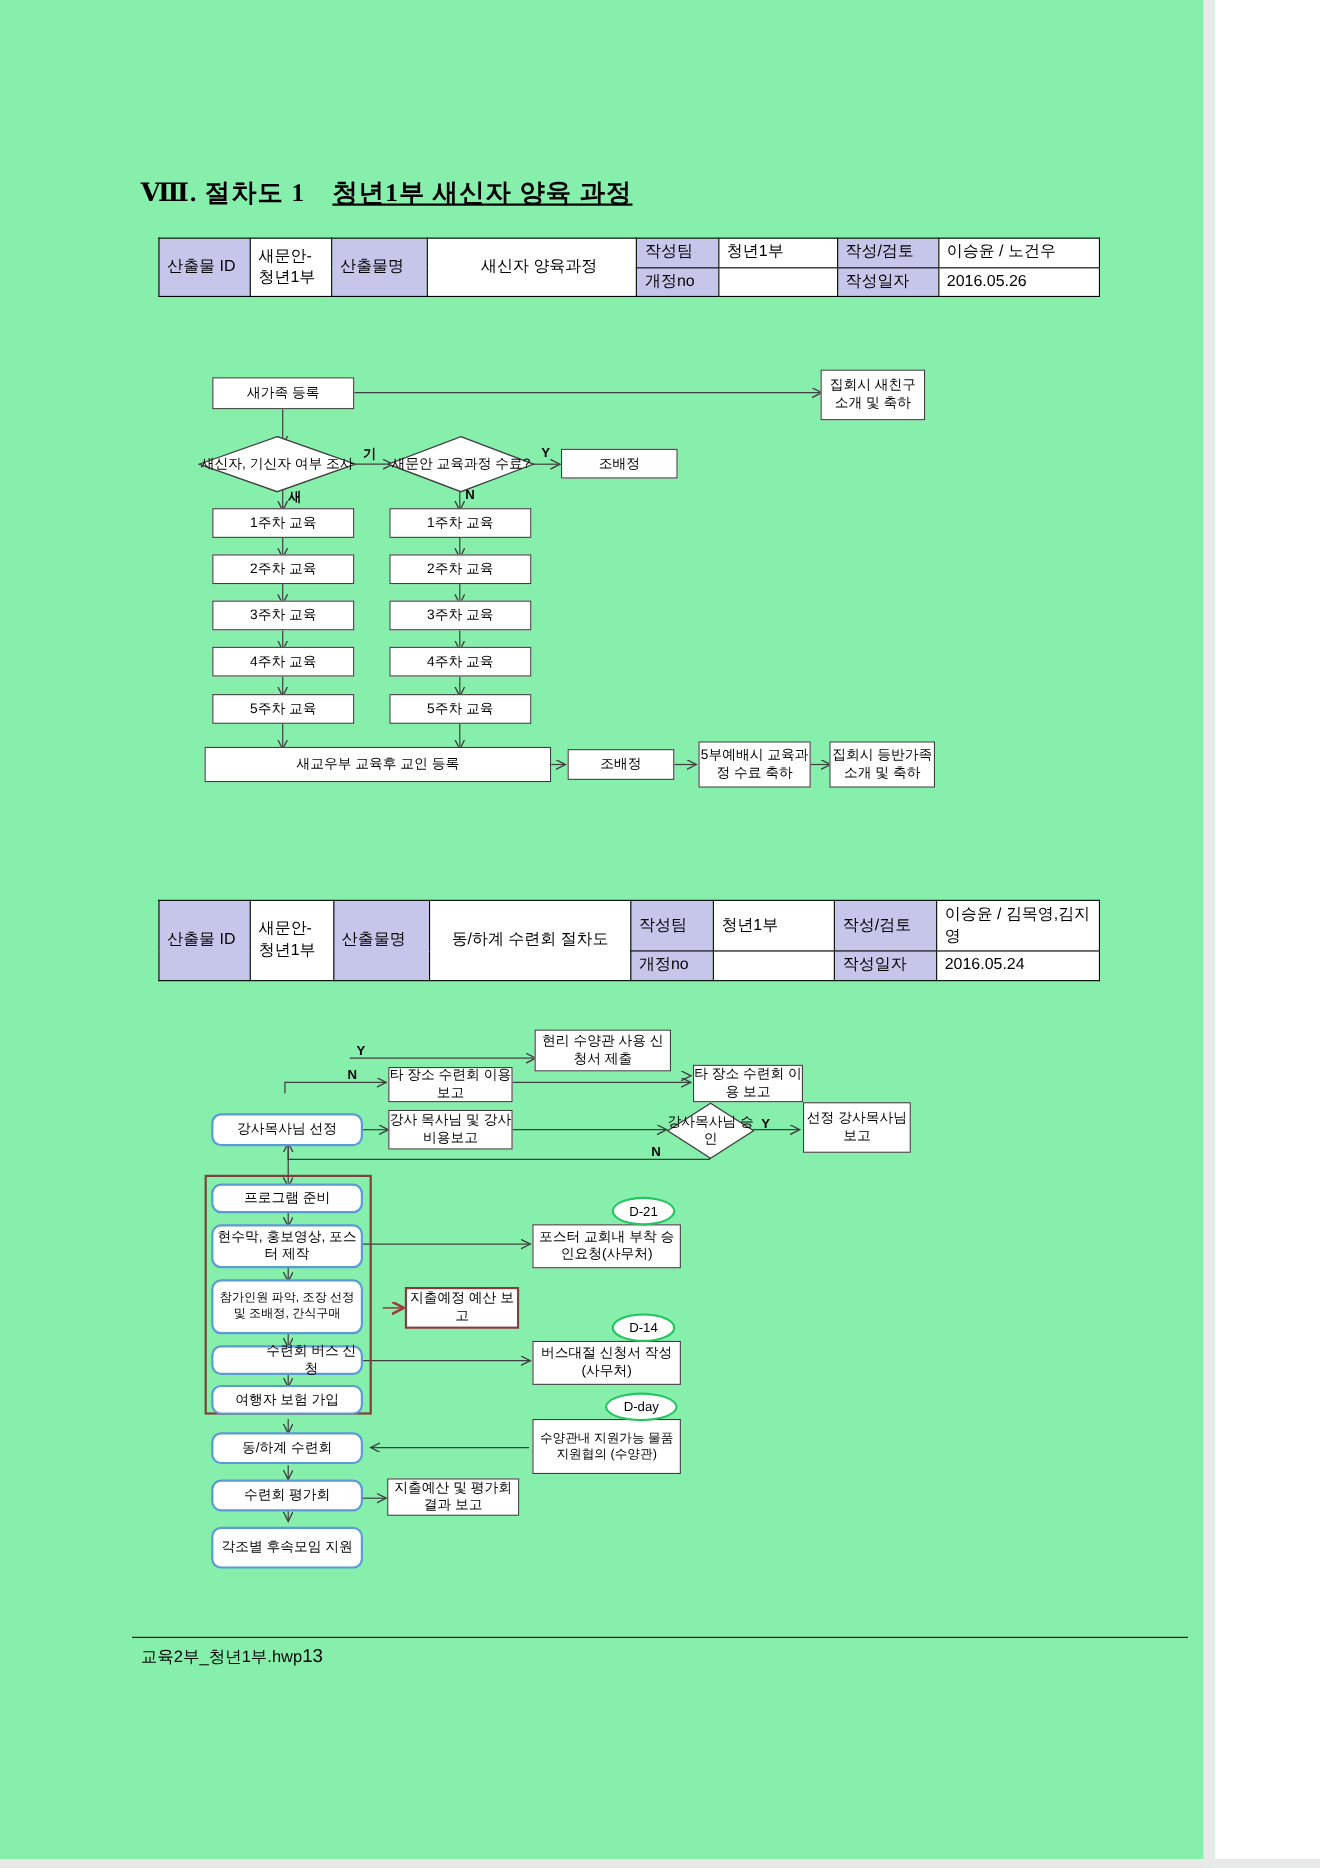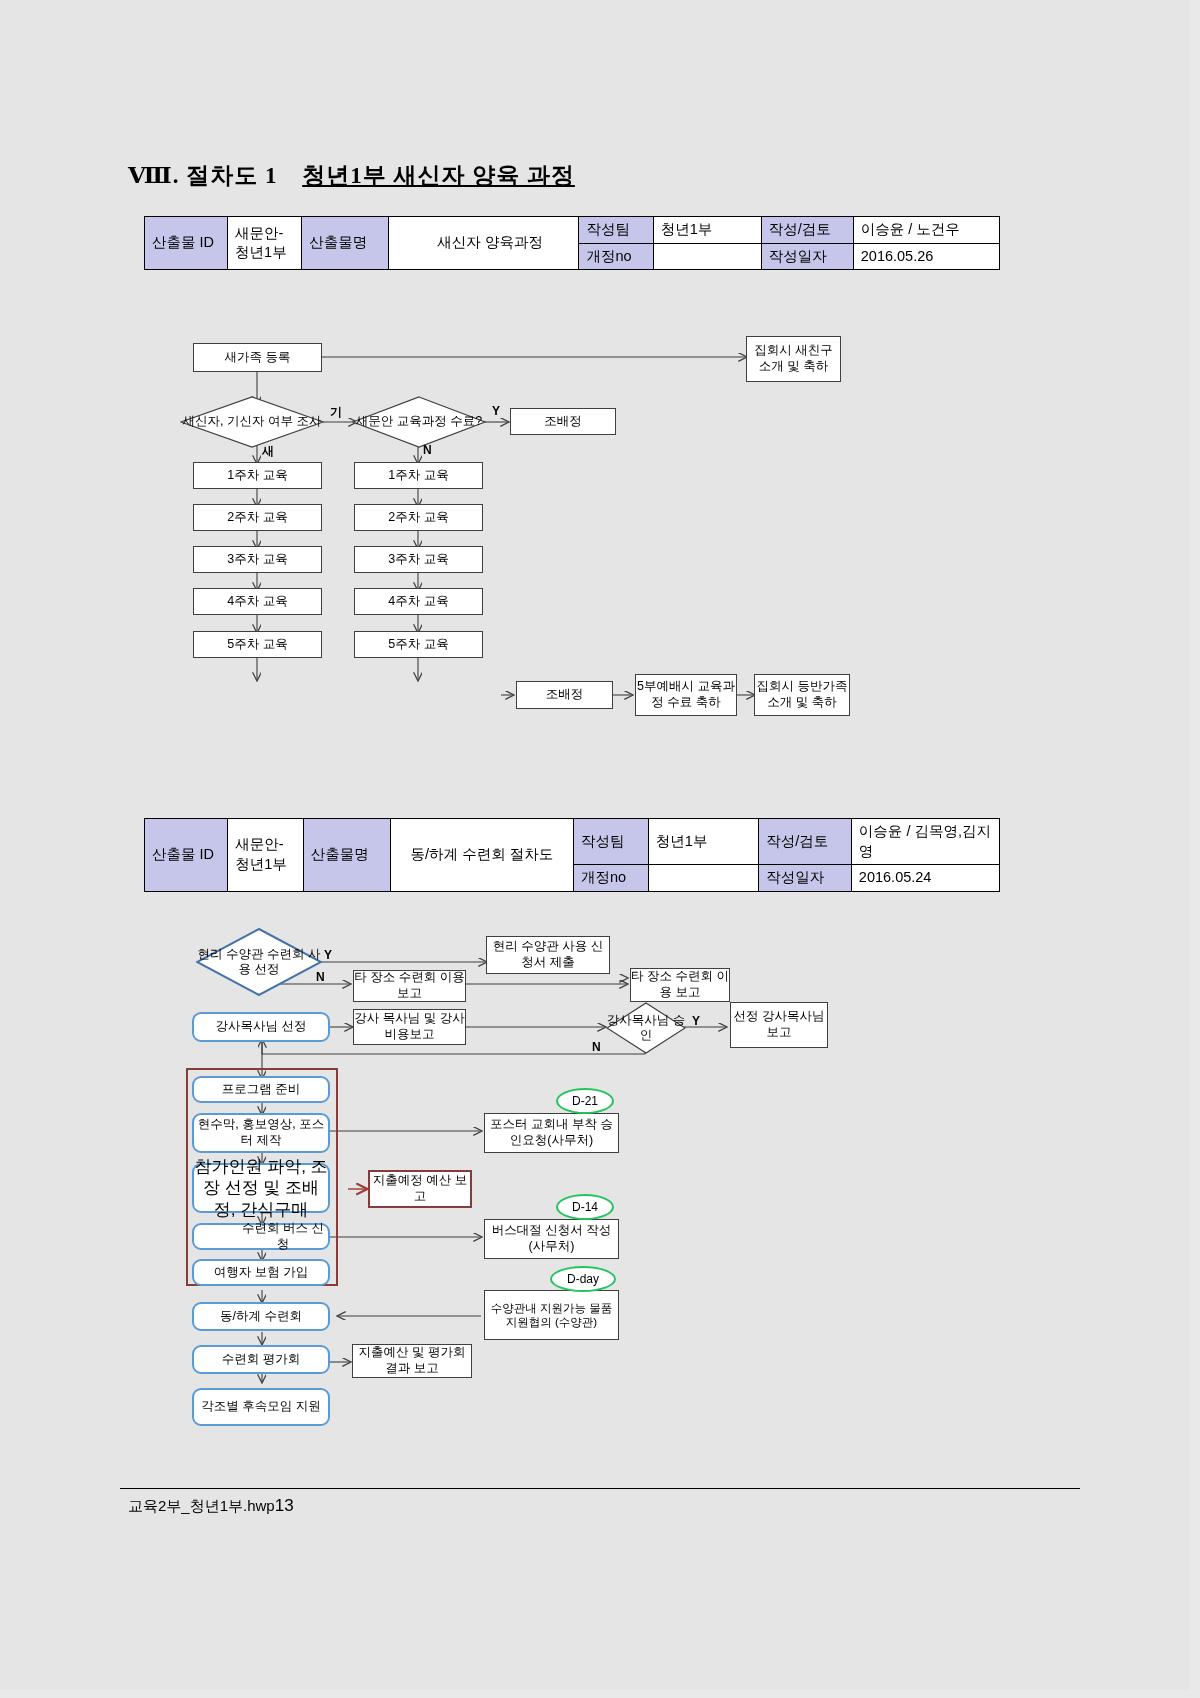--- a/index.html
+++ b/index.html
@@ -4,22 +4,22 @@
 <style>
   html,body{margin:0;padding:0;}
   body{
     width:1200px;height:1698px;
     background:#ffffff;
     font-family:"Liberation Sans","DejaVu Sans",sans-serif;
     position:relative;
     overflow:hidden;
   }
   .page{
-    position:absolute;left:0;top:0;width:1200px;height:1698px;
-    background:#e5e5e5;
+    position:absolute;left:0;top:0;width:1104px;height:1698px;
+    background:#86efac;
   }
   
   .edge-right{position:absolute;right:0;top:0;width:10px;height:1698px;background:#e9e9e9;}
   .edge-bottom{position:absolute;left:0;bottom:0;width:1200px;height:8px;background:#e9e9e9;}
 
   
   .heading{
     position:absolute;
     font-family:"Liberation Serif","DejaVu Serif",serif;
     font-weight:bold;
@@ -205,20 +205,21 @@
     <div class="node rect" style="left:193px;top:546px;width:129px;height:27px;">3주차 교육</div>
     <div class="node rect" style="left:193px;top:588px;width:129px;height:27px;">4주차 교육</div>
     <div class="node rect" style="left:193px;top:631px;width:129px;height:27px;">5주차 교육</div>
 
     <div class="node rect" style="left:354px;top:462px;width:129px;height:27px;">1주차 교육</div>
     <div class="node rect" style="left:354px;top:504px;width:129px;height:27px;">2주차 교육</div>
     <div class="node rect" style="left:354px;top:546px;width:129px;height:27px;">3주차 교육</div>
     <div class="node rect" style="left:354px;top:588px;width:129px;height:27px;">4주차 교육</div>
     <div class="node rect" style="left:354px;top:631px;width:129px;height:27px;">5주차 교육</div>
 
+    <div class="node rect" style="left:186px;top:679px;width:315px;height:32px;">새교우부 교육후 교인 등록</div>
     <div class="node rect" style="left:516px;top:681px;width:97px;height:28px;">조배정</div>
     <div class="node rect" style="left:635px;top:674px;width:102px;height:42px;">5부예배시 교육과정 수료 축하</div>
     <div class="node rect" style="left:754px;top:674px;width:96px;height:42px;">집회시 등반가족 소개 및 축하</div>
   </div>
 
 
   <table class="info-table" style="left:144px;top:818px;width:856px;">
     <tbody>
         <tr>
       <td class="hdr" rowspan="2" style="width:70px;">산출물 ID</td>
@@ -277,26 +278,20 @@
         <path d="M481,1316 L338,1316"></path>
 
         <path d="M330,1362 L350,1362"></path>
       </g>
       <g stroke="#9e3a38" stroke-width="1.4" fill="none" marker-end="url(#ahr)">
 
         <path d="M348,1189 L366,1189"></path>
       </g>
     </svg>
 
-    <div class="diamond-wrap" style="left:196px;top:928px;width:126px;height:68px;">
-      <svg width="126" height="68">
-        <polygon points="63,1 125,34 63,67 1,34" fill="#fff" stroke="#4472a8" stroke-width="2"></polygon>
-      </svg>
-      <div class="diamond-txt">현리 수양관 수련회 사용 선정</div>
-    </div>
     <div class="label" style="left:324px;top:948px;">Y</div>
     <div class="label" style="left:316px;top:970px;">N</div>
 
     <div class="node rect" style="left:486px;top:936px;width:124px;height:38px;">현리 수양관 사용 신청서 제출</div>
     <div class="node rect" style="left:353px;top:970px;width:113px;height:32px;">타 장소 수련회 이용 보고</div>
     <div class="node rect" style="left:630px;top:968px;width:100px;height:34px;">타 장소 수련회 이용 보고</div>
 
     <div class="node round" style="left:192px;top:1012px;width:138px;height:30px;">강사목사님 선정</div>
     <div class="node rect" style="left:353px;top:1009px;width:113px;height:36px;">강사 목사님 및 강사 비용보고</div>
 
@@ -308,21 +303,21 @@
     </div>
     <div class="label" style="left:692px;top:1014px;">Y</div>
     <div class="label" style="left:592px;top:1040px;">N</div>
 
     <div class="node rect" style="left:730px;top:1002px;width:98px;height:46px;">선정 강사목사님 보고</div>
 
     <div class="group-box" style="left:186px;top:1068px;width:152px;height:218px;"></div>
 
     <div class="node round" style="left:192px;top:1076px;width:138px;height:27px;">프로그램 준비</div>
     <div class="node round" style="left:192px;top:1113px;width:138px;height:40px;">현수막, 홍보영상, 포스터 제작</div>
-    <div class="node round" style="left:192px;top:1163px;width:138px;height:50px;font-size:17px;">참가인원 파악, 조장 선정 및 조배정, 간식구매</div>
+    <div class="node round" style="left:192px;top:1163px;width:138px;height:50px;font-size:11px;">참가인원 파악, 조장 선정 및 조배정, 간식구매</div>
     <div class="node round" style="left:192px;top:1223px;width:138px;height:27px;padding-left:44px;">수련회 버스 신청</div>
     <div class="node round" style="left:192px;top:1259px;width:138px;height:27px;">여행자 보험 가입</div>
 
     <div class="node round" style="left:192px;top:1302px;width:138px;height:29px;">동/하계 수련회</div>
     <div class="node round" style="left:192px;top:1345px;width:138px;height:29px;">수련회 평가회</div>
     <div class="node round" style="left:192px;top:1388px;width:138px;height:38px;">각조별 후속모임 지원</div>
 
     <div class="node rect" style="left:484px;top:1113px;width:135px;height:40px;">포스터 교회내 부착 승인요청(사무처)</div>
     <div class="node redrect" style="left:368px;top:1170px;width:104px;height:38px;">지출예정 예산 보고</div>
     <div class="node rect" style="left:484px;top:1219px;width:135px;height:40px;">버스대절 신청서 작성(사무처)</div>

